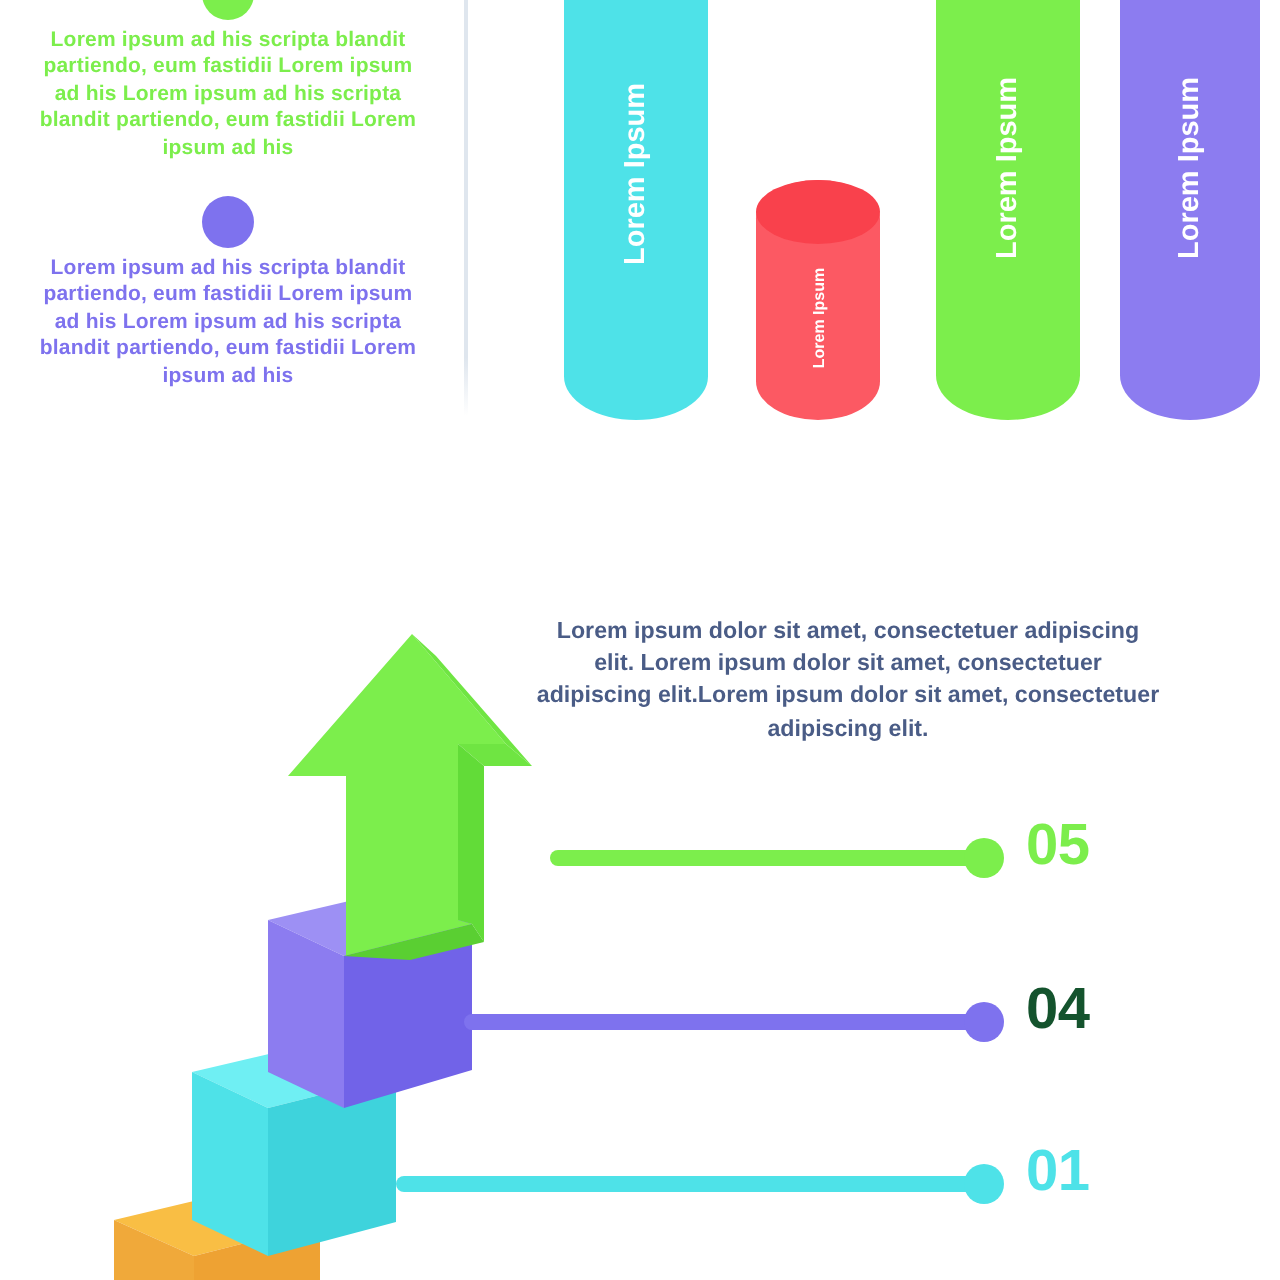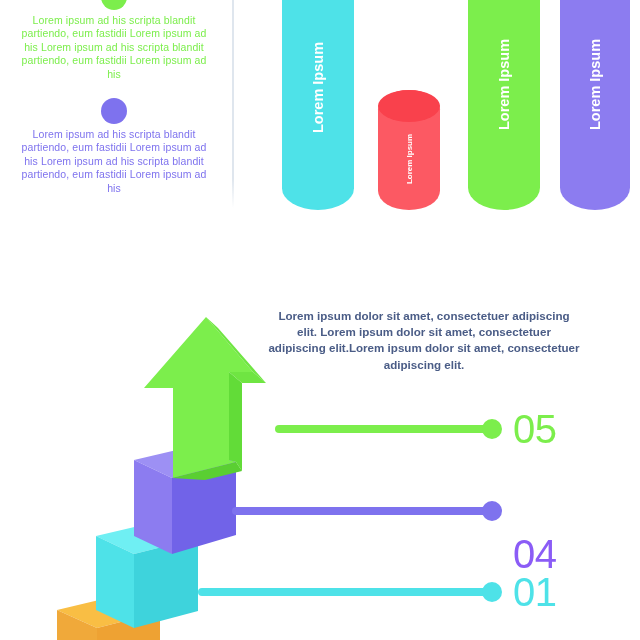--- a/index.html
+++ b/index.html
@@ -36,21 +36,21 @@
     border-radius: 50%;
     margin: 0 auto;
     display: block;
   }
   .legend-dot.green  { background: #7CEE4C; }
   .legend-dot.purple { background: #7E72EE; }
 
   .legend-text {
     font-size: 10.5px;
     line-height: 13.4px;
-    font-weight: 400;
+    font-weight: 700;
     padding: 0 16px;
     margin-top: 4px;
     letter-spacing: 0.01em;
   }
   .legend-text.green  { color: #7CEE4C; }
   .legend-text.purple { color: #7E72EE; }
 
   #legend-divider {
     position: absolute;
     left: 232px; top: 0;
@@ -128,30 +128,30 @@
     height: 8px;
     border-radius: 4px;
   }
   .connector-dot {
     position: absolute;
     width: 20px; height: 20px;
     border-radius: 50%;
   }
   .step-number {
     position: absolute;
-    font-size: 40px;
-    font-weight: 400;
+    font-size: 29px;
+    font-weight: 700;
     letter-spacing: -0.01em;
     line-height: 1;
   }
   .c-green  { background: #7CEE4C; }
   .c-purple { background: #7E72EE; }
   .c-cyan   { background: #4EE2E8; }
   .t-green  { color: #7CEE4C; }
-  .t-purple { color: #8b5cf6; margin-top: 43px; }
+  .t-purple { color: #14532d; }
   .t-cyan   { color: #4EE2E8; }
 </style>
 </head>
 <body>
 
 <div id="top-section">
 
   <div class="legend-col">
 
     <div class="legend-block" style="position:absolute; left:0; top:-16px;">

